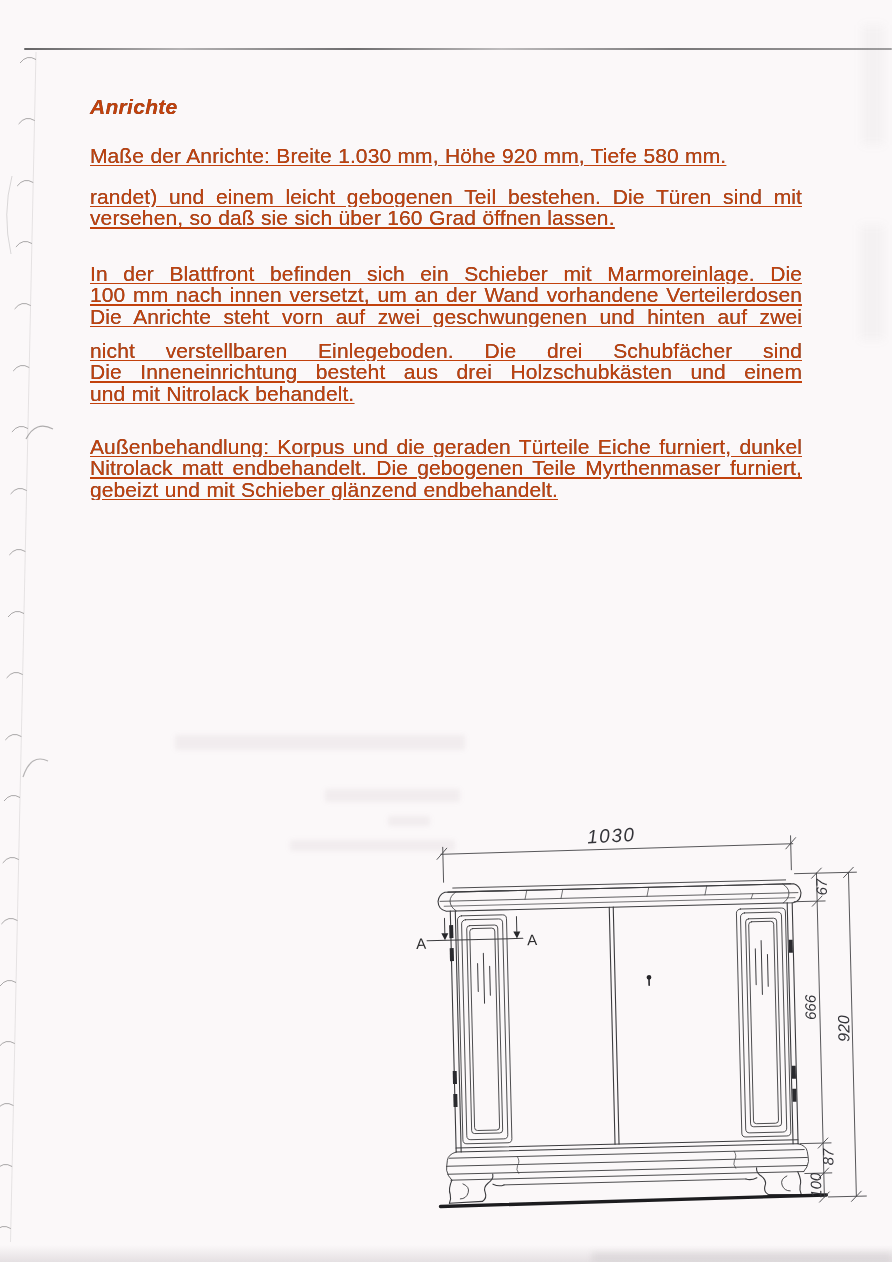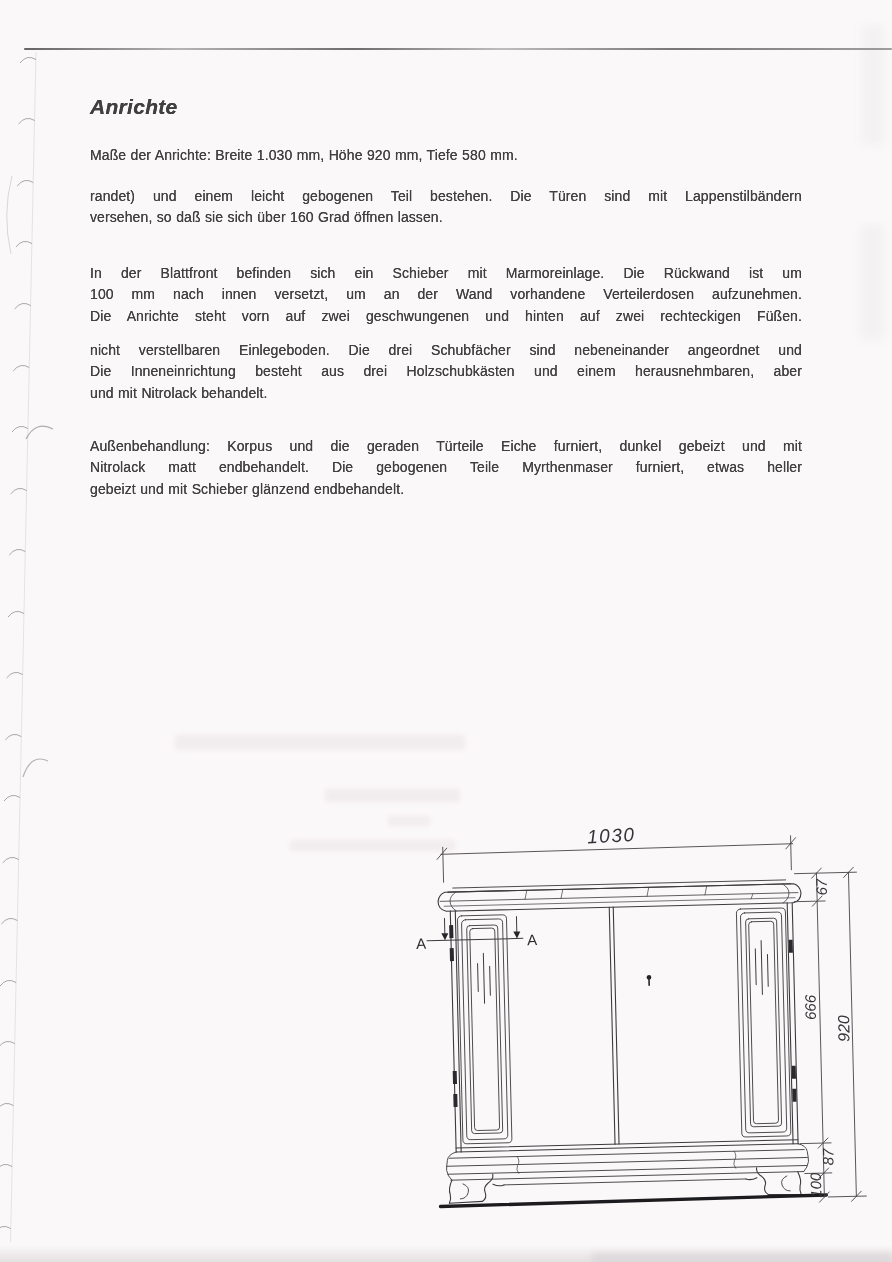--- a/index.html
+++ b/index.html
@@ -1,31 +1,32 @@
 <!DOCTYPE html>
 <html><head>
 <meta charset="utf-8">
 <style>
   html,body{margin:0;padding:0;background:#e8e8e8;}
   .page{
     position:relative;width:892px;height:1262px;margin:0 auto;
     background:#fbf8f9;overflow:hidden;
-    font-family:"Liberation Sans",sans-serif;color:#404040;
+    font-family:"Liberation Sans",sans-serif;color:#c2410c;
   }
   .title{
     position:absolute;left:90px;top:95px;
     font-size:21px;font-weight:700;font-style:italic;letter-spacing:.3px;
     text-shadow:0 0 .4px rgba(20,20,25,.85);
   }
   .para{position:absolute;left:90px;width:712px;}
   .p0{top:145px}.p1{top:186px}.p2{top:263px}.p3{top:340px}.p4{top:436px}
   .line{
-    height:21.3px;overflow:hidden;font-size:14px;line-height:21.3px;
+    height:21.3px;overflow:hidden;font-size:21px;line-height:21.3px;
     letter-spacing:.1px;word-spacing:.4px;white-space:normal;
     text-shadow:0 0 .35px rgba(25,25,30,.8);
+    text-decoration:underline;
   }
   .just{text-align:justify;text-align-last:justify;}
   .just::after{content:"";display:inline-block;width:100%;}
   .scanline{
     position:absolute;left:24px;right:0;top:48px;height:2px;border-radius:1px;
     background:linear-gradient(90deg,rgba(50,50,52,.75),rgba(50,50,52,.35) 18%,
       rgba(50,50,52,.7) 38%,rgba(50,50,52,.3) 55%,rgba(50,50,52,.65) 75%,rgba(50,50,52,.45));
   }
   .ghost{position:absolute;background:rgba(130,105,118,.08);filter:blur(2.5px);border-radius:2px;}
   .g1{left:175px;top:735px;width:290px;height:15px;}

